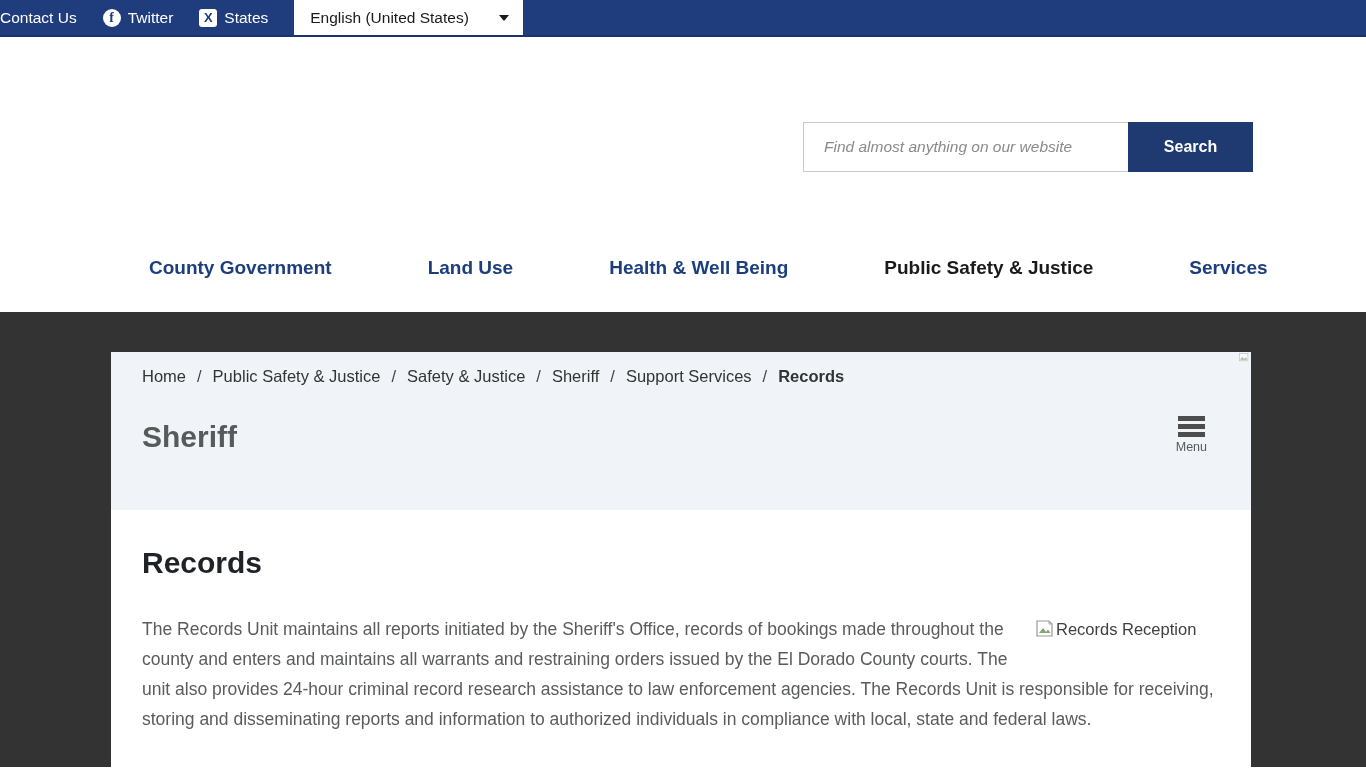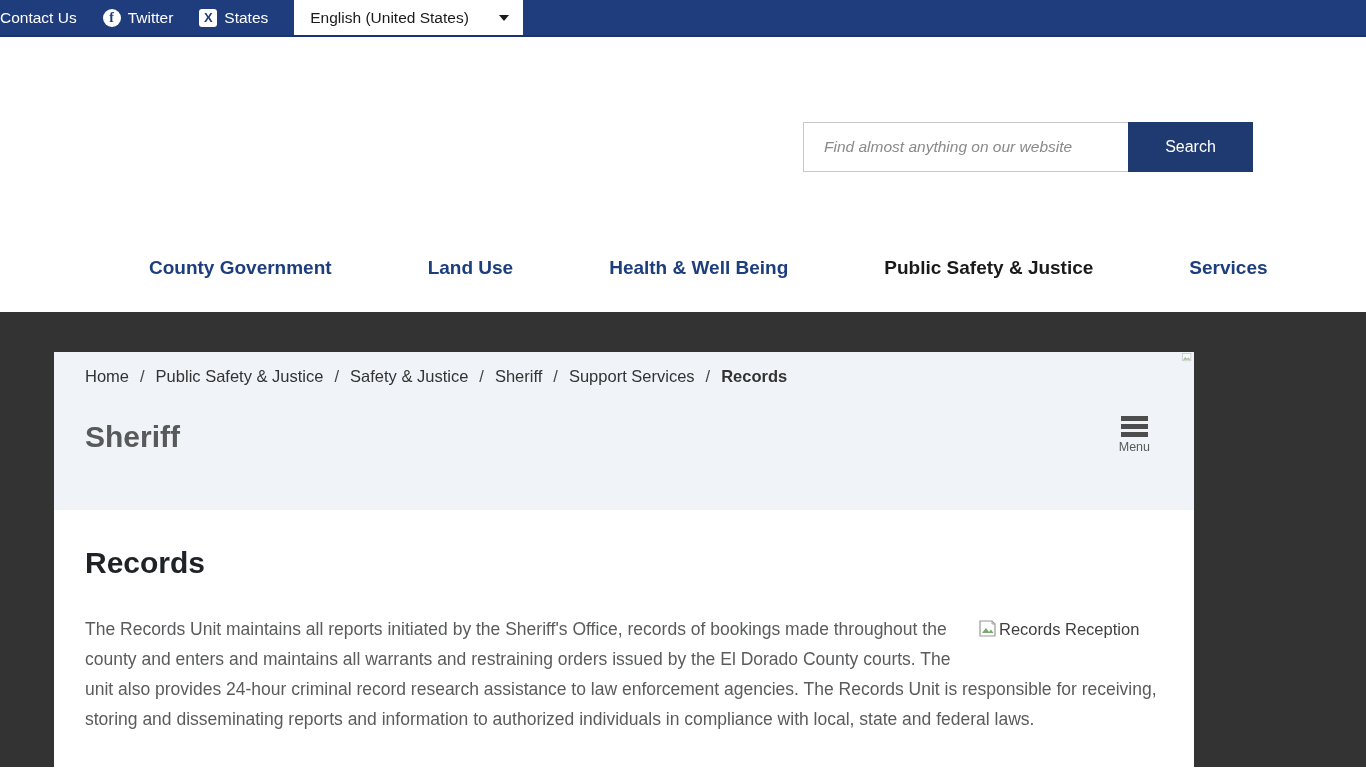--- a/index.html
+++ b/index.html
@@ -69,21 +69,21 @@
     font-size: 15.5px;
     color: #333;
     font-family: "Liberation Sans", sans-serif;
     outline: none;
     font-style: italic;
   }
   .search-input::placeholder { color: #8a8a8a; }
   .search-btn {
     width: 125px; border: none;
     background: #1e3a70; color: #ffffff;
-    font-size: 16px; font-weight: normal;
+    font-size: 16px; font-weight: bold;
     cursor: pointer;
     font-family: "Liberation Sans", sans-serif;
   }
 
   
   .mainnav {
     height: 89px;
     width: 1140px;
     margin-left: 113px;
     display: flex; align-items: center;
@@ -99,21 +99,21 @@
   .nav-item.active { color: #1a1a1a; }
   .nav-divider { width: 1px; height: 34px; background: #cfcfcf; }
 
   
   .dark-zone {
     background: #333333;
     height: 455px;
     padding-top: 40px;
   }
   .panel {
-    width: 1140px; margin-left: 54px;
+    width: 1140px; margin-left: 111px;
     background: #ffffff;
     height: 415px;
     position: relative;
   }
   .corner-broken {
     position: absolute; top: 1px; right: 2px;
     width: 10px; height: 10px; opacity: .7;
   }
 
   .panel-head {

